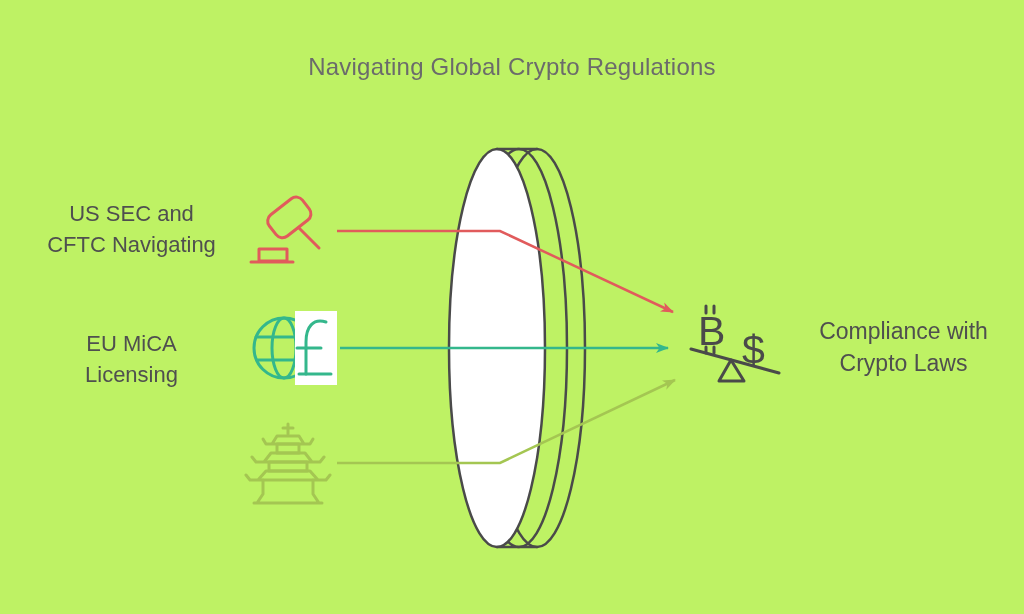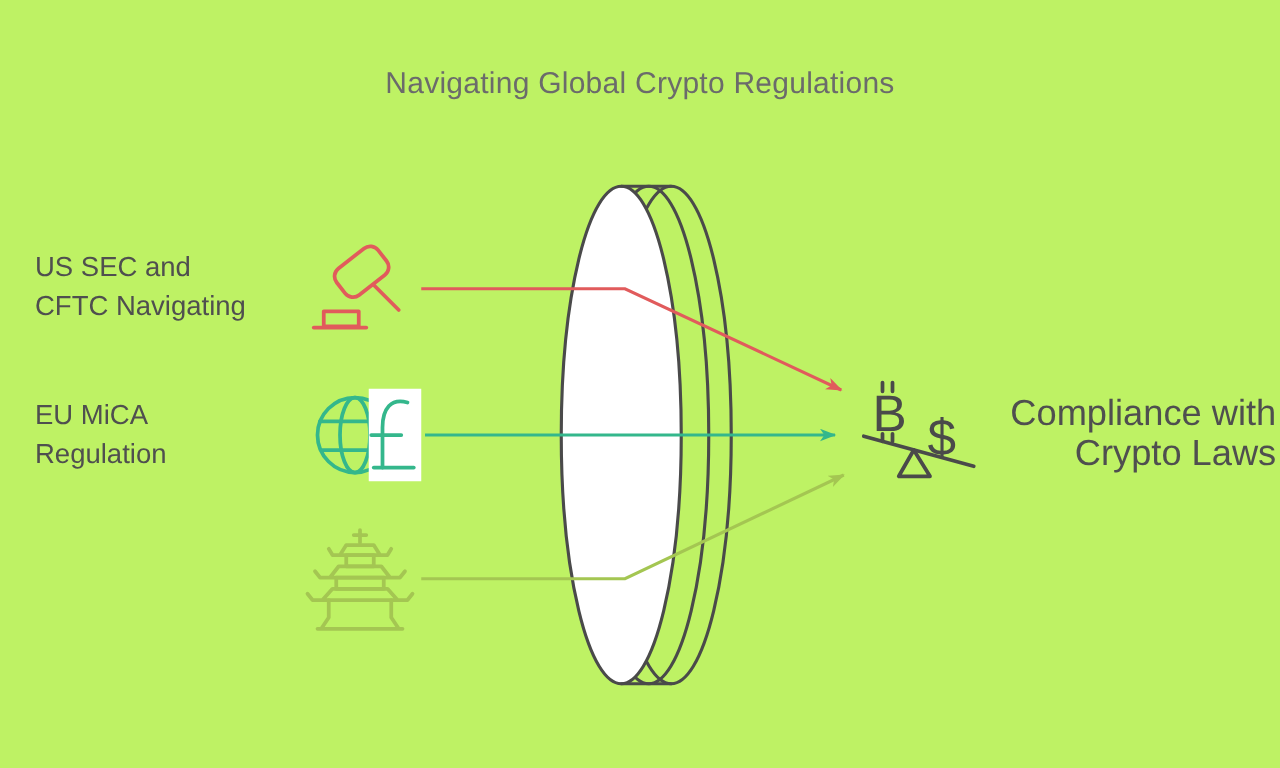--- a/index.html
+++ b/index.html
@@ -31,31 +31,31 @@
   }
   .label {
     position: absolute;
     color: #4f4f4f;
     font-size: 22px;
     line-height: 31px;
   }
   .label-left {
     left: 28px;
     width: 207px;
-    text-align: left;
+    text-align: center;
   }
   .label-1 { top: 198px; }
-  .label-2 { top: 316px; }
+  .label-2 { top: 328px; }
   .label-3 { top: 427px; }
   .label-right {
     left: 786px;
     top: 315px;
     width: 235px;
-    text-align: right;
-    font-size: 29px;
+    text-align: center;
+    font-size: 23px;
     line-height: 32px;
   }
   .balance-glyph {
     font-family: "Liberation Sans", "DejaVu Sans", sans-serif;
     font-size: 41px;
     fill: #4a4a4a;
   }
 </style>
 </head>
 <body>
@@ -125,21 +125,21 @@
       <path d="M731 360 L719 381 H744 Z" fill="none" stroke-width="3"></path>
     </g>
   </svg>
 
   <div class="label label-left label-1">
     <div>US SEC and</div>
     <div>CFTC Navigating</div>
   </div>
   <div class="label label-left label-2">
     <div>EU MiCA</div>
-    <div>Regulation</div>
+    <div>Licensing</div>
   </div>
   <div class="label label-left label-3">
   </div>
 
   <div class="label label-right">
     <div>Compliance with</div>
     <div>Crypto Laws</div>
   </div>
 
 </div>

